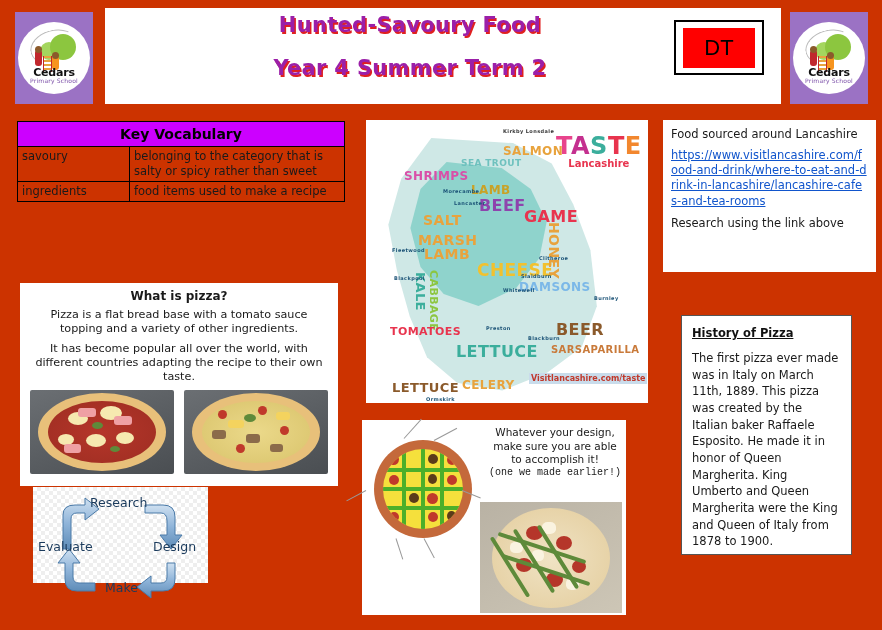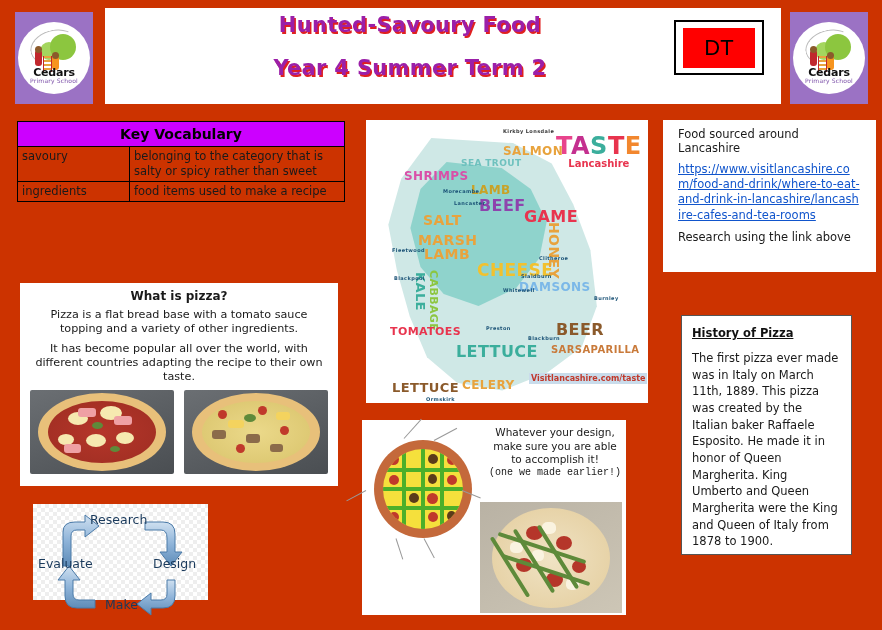--- a/index.html
+++ b/index.html
@@ -162,21 +162,21 @@
     position: absolute; left: 50%; top: 50%;
     transform: translate(-50%,-50%);
     width: 108px; height: 62px; border-radius: 50%;
   }
   .photo.ham .sauce { background: radial-gradient(ellipse, #B5362A 0%, #9E2D22 100%); }
   .photo.veg .sauce { background: radial-gradient(ellipse, #EBD98A 0%, #D9C36B 100%); }
   .tp { position: absolute; border-radius: 50%; }
 
   
   .cycle-box {
-    position: absolute; left: 33px; top: 504px;
+    position: absolute; left: 33px; top: 487px;
     width: 175px; height: 96px;
     background: #FFFFFF;
     background-image:
       linear-gradient(45deg,#eee 25%,transparent 25%,transparent 75%,#eee 75%),
       linear-gradient(45deg,#eee 25%,transparent 25%,transparent 75%,#eee 75%);
     background-size: 8px 8px;
     background-position: 0 0, 4px 4px;
   }
   .cycle-lbl {
     position: absolute; font-family: "DejaVu Sans", sans-serif;
@@ -267,21 +267,21 @@
   .map-url {
     position: absolute; left: 163px; top: 253px;
     font-family: "DejaVu Sans", sans-serif; font-weight: bold;
     font-size: 8px; color: #C0392B; background: #C9DCEB; padding: 1px 2px;
   }
 
   
   .link-box {
     position: absolute; left: 663px; top: 120px;
     width: 213px; height: 152px;
-    background: #FFFFFF; padding: 7px 15px;
+    background: #FFFFFF; padding: 7px 8px;
   }
   .link-head {
     font-family: "DejaVu Sans", sans-serif; font-size: 11.5px;
     color: #1a1a1a; margin-bottom: 7px;
   }
   .link-url {
     font-family: "DejaVu Sans", sans-serif; font-size: 11.5px;
     color: #1155CC; text-decoration: underline; line-height: 1.32;
     word-break: break-all; display: block; margin-bottom: 7px;
   }

